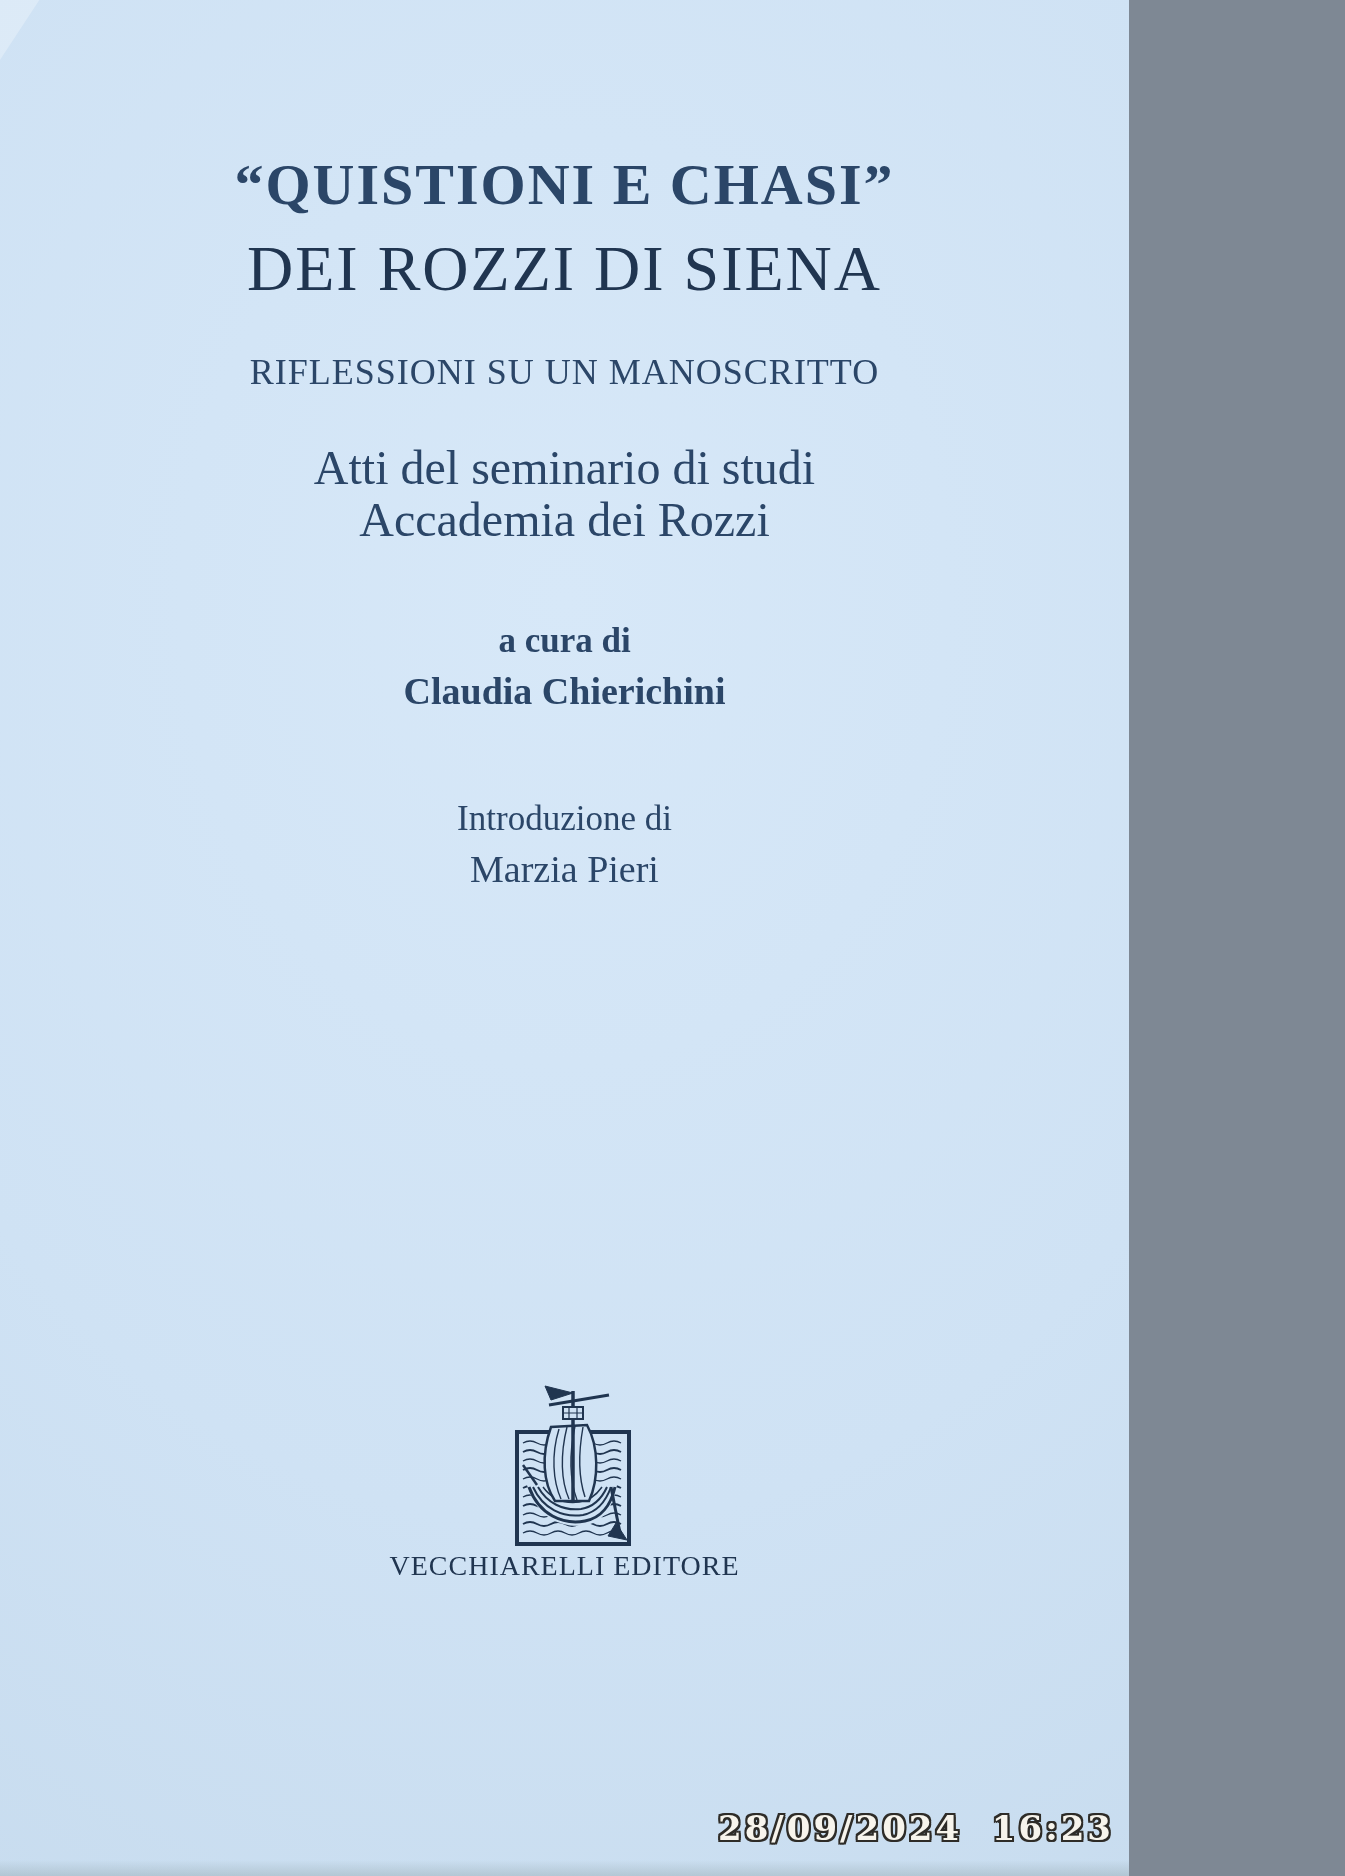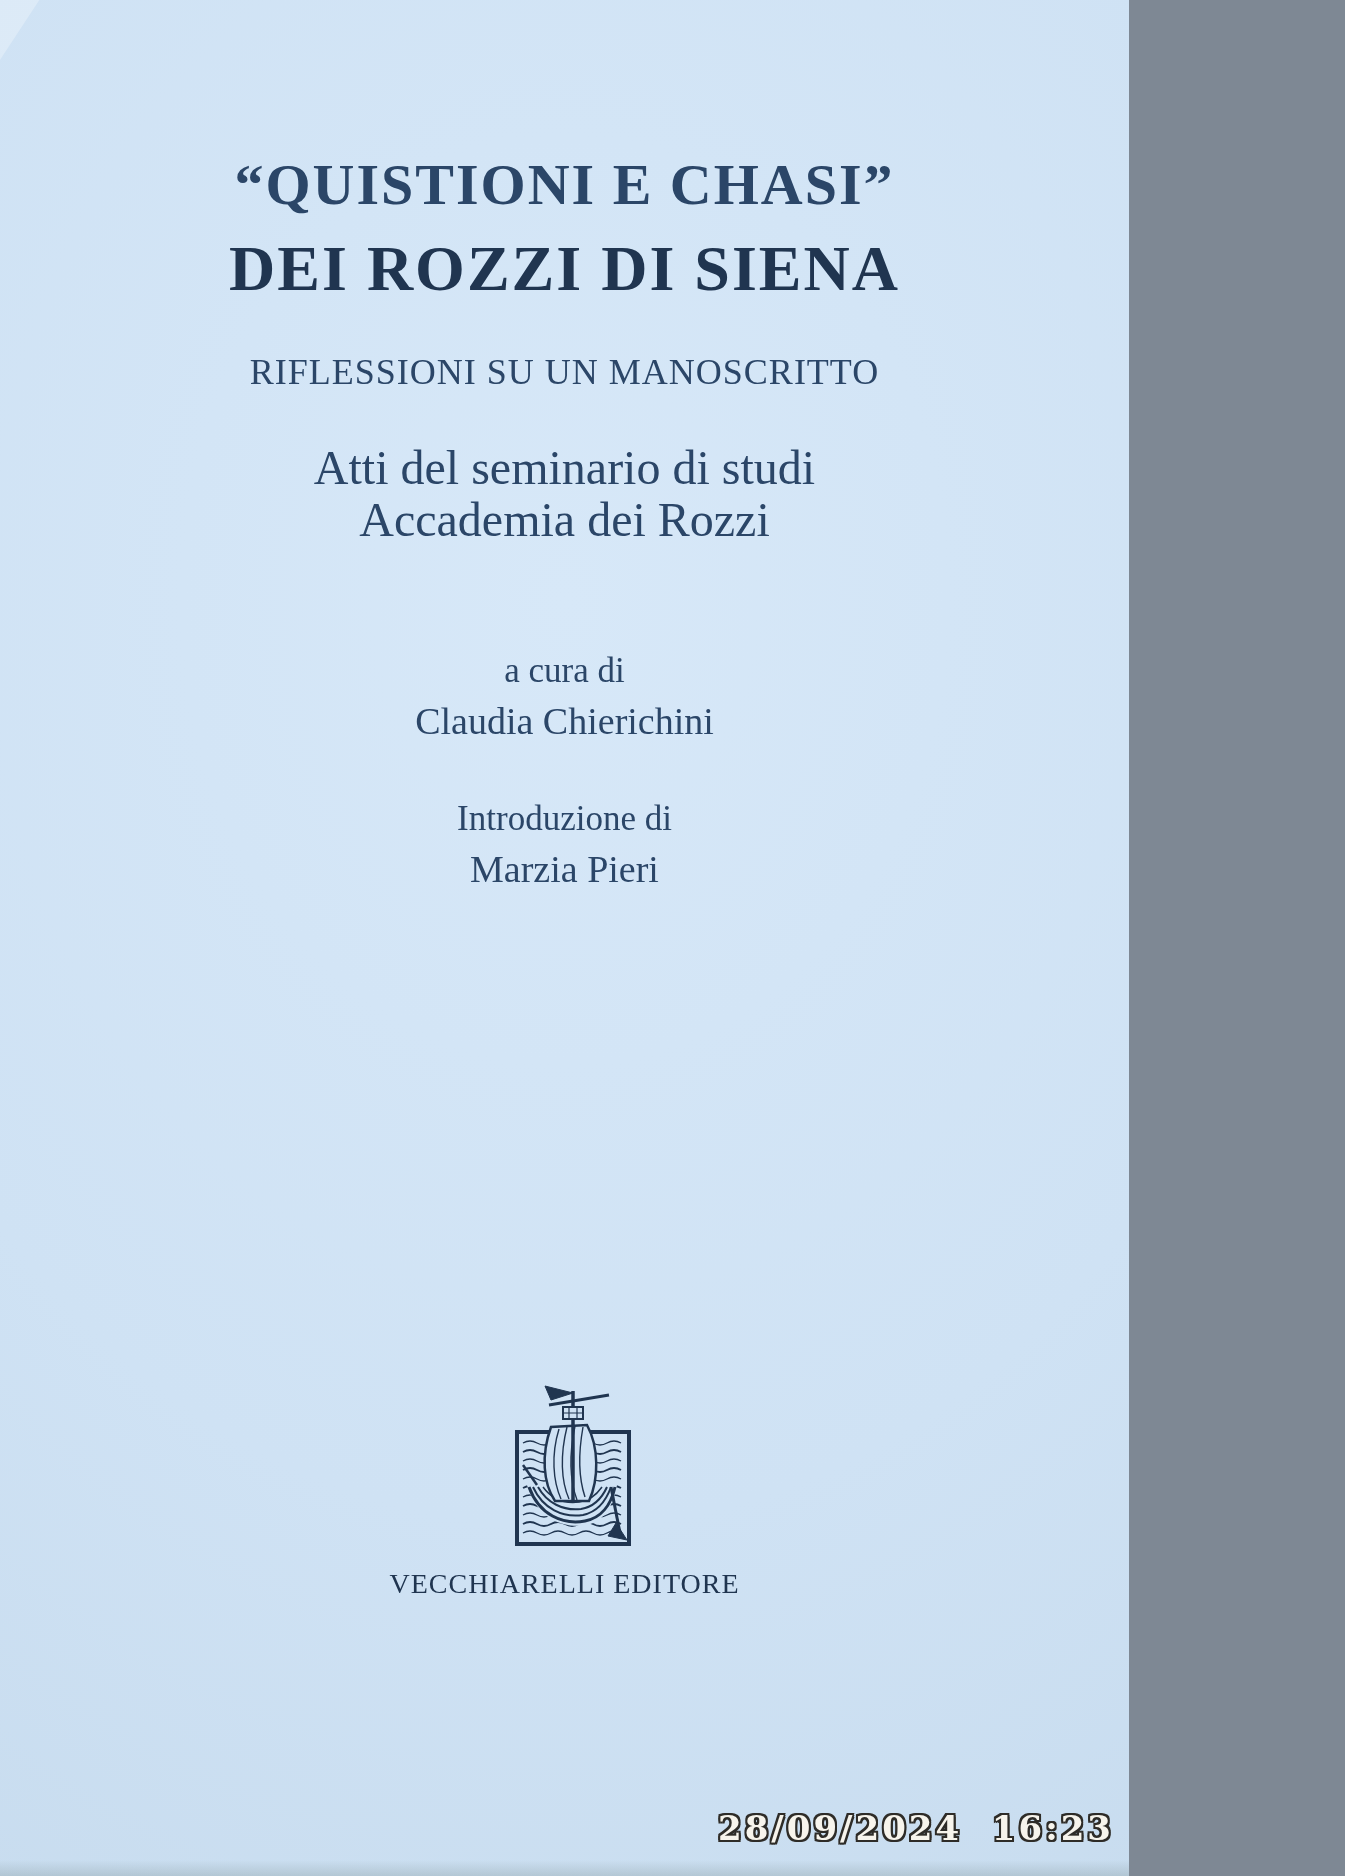--- a/index.html
+++ b/index.html
@@ -29,42 +29,42 @@
   }
   .block{
     position:absolute;left:0;width:100%;
     text-align:center;
   }
   .title1{
     top:150px;font-size:58px;line-height:70px;font-weight:bold;
     letter-spacing:2px;color:var(--ink);
   }
   .title2{
-    top:230px;font-size:64px;line-height:78px;font-weight:bold;
+    top:230px;font-size:64px;line-height:78px;font-weight:normal;
     letter-spacing:2px;color:var(--ink-dark);
   }
   .subtitle{
     top:344px;font-size:36px;line-height:56px;font-weight:normal;
     letter-spacing:1px;color:var(--ink);
   }
   .event{top:442px;font-size:48px;line-height:52px;color:var(--ink);}
-  .editor{top:646px;}
+  .editor{top:616px;font-weight:bold;}
   .intro{top:794px;}
   .label-line{font-size:35px;line-height:50px;color:var(--ink);}
   .name-line{font-size:38px;line-height:50px;color:var(--ink);}
   .logo{
     position:absolute;top:1385px;left:50%;
     transform:translateX(calc(-50% + 8px));
     width:160px;height:172px;
     color:var(--ink-dark);
   }
   .logo svg{display:block;width:160px;height:172px;}
   .publisher{
     top:1549px;font-size:28px;line-height:34px;font-weight:normal;
-    letter-spacing:1px;color:var(--ink-dark);margin-top:18px;
+    letter-spacing:1px;color:var(--ink-dark);
   }
   .timestamp{
     position:absolute;top:1800px;right:15px;
     font-family:"DejaVu Serif","Liberation Serif",serif;
     font-size:34px;line-height:56px;font-weight:bold;
     letter-spacing:3px;white-space:pre;
     color:var(--stamp-fill);
     text-shadow:
       -2px -2px 0 var(--stamp-outline), 2px -2px 0 var(--stamp-outline),
       -2px  2px 0 var(--stamp-outline), 2px  2px 0 var(--stamp-outline),

